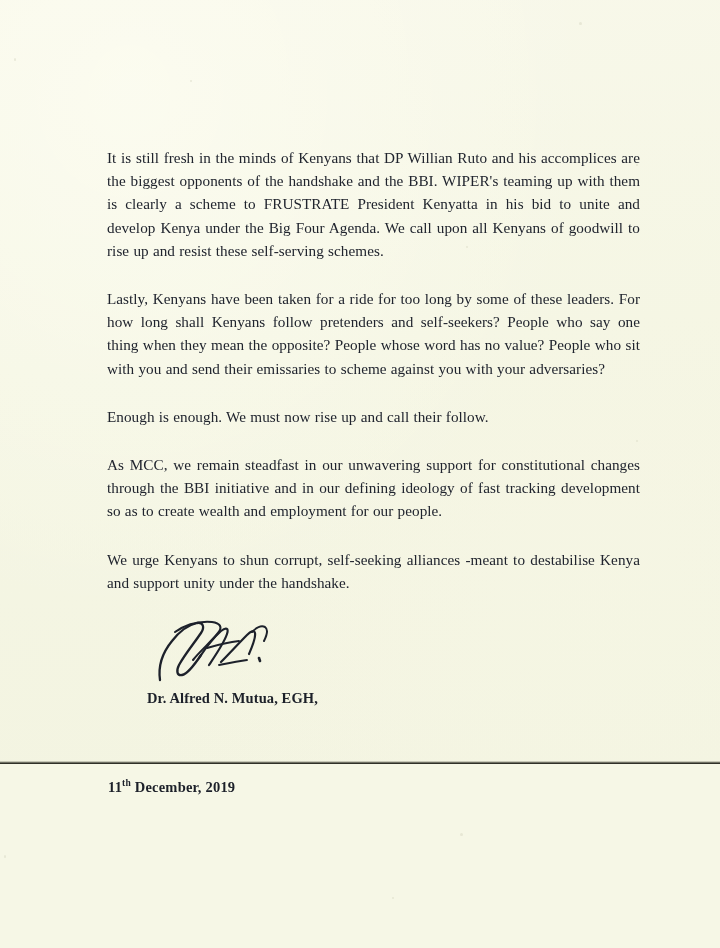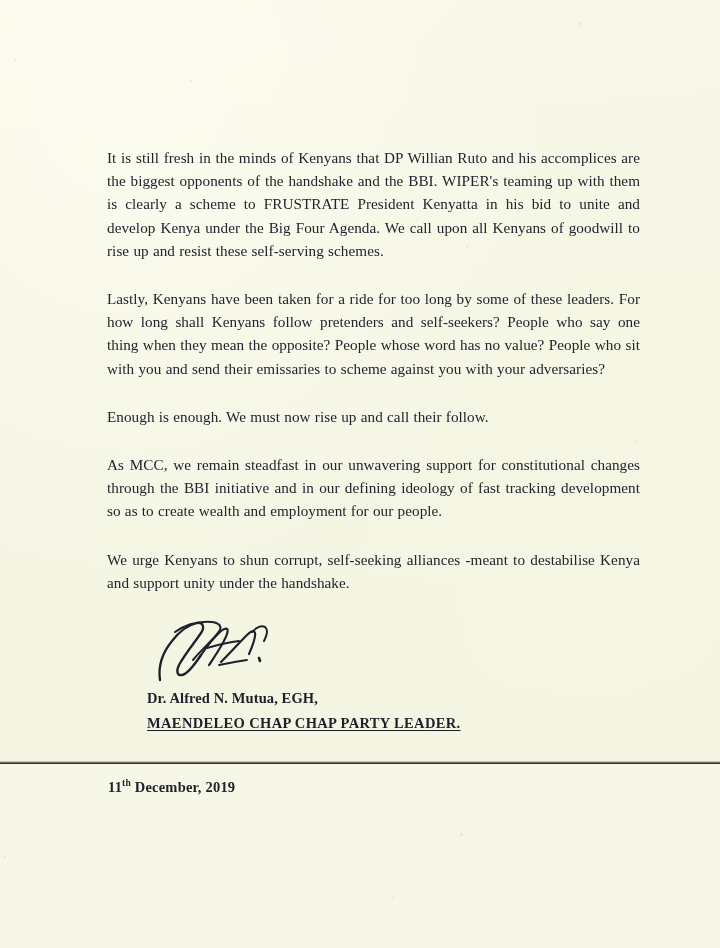--- a/index.html
+++ b/index.html
@@ -147,19 +147,18 @@
         <path d="M20 14 C30 7, 44 3, 57 4 C65 5, 68 9, 63 15 C57 23, 45 33, 38 42" stroke-width="2.1"></path>
         <path d="M44 40 C50 31, 58 20, 66 13 C71 9, 74 10, 72 16 C69 25, 60 38, 54 47" stroke-width="2.2"></path>
         <path d="M52 30 C62 27, 74 24, 84 23" stroke-width="1.9"></path>
         <path d="M66 44 C74 36, 84 25, 92 17 C96 13, 99 12, 100 15 C101 20, 97 29, 94 36" stroke-width="2.2"></path>
         <path d="M97 14 C101 10, 106 7, 110 9 C113 11, 112 17, 109 23" stroke-width="2"></path>
         <path d="M64 47 C74 45, 84 43, 92 42" stroke-width="1.8"></path>
         <path d="M104 40 L105 43" stroke-width="2.6"></path>
       </g>
     </svg>
     <div class="sig-name">Dr. Alfred N. Mutua, EGH,</div>
-    <div><span class="sig-role">MAENDELEO CHAP CHAP PARTY LEADER.</span></div>
   </div>
 
   <div class="date-line"><span>11</span><sup>th</sup><span> December, 2019</span></div>
 
   <div class="bottom-edge"></div>
 </div>
 
 </body></html>

